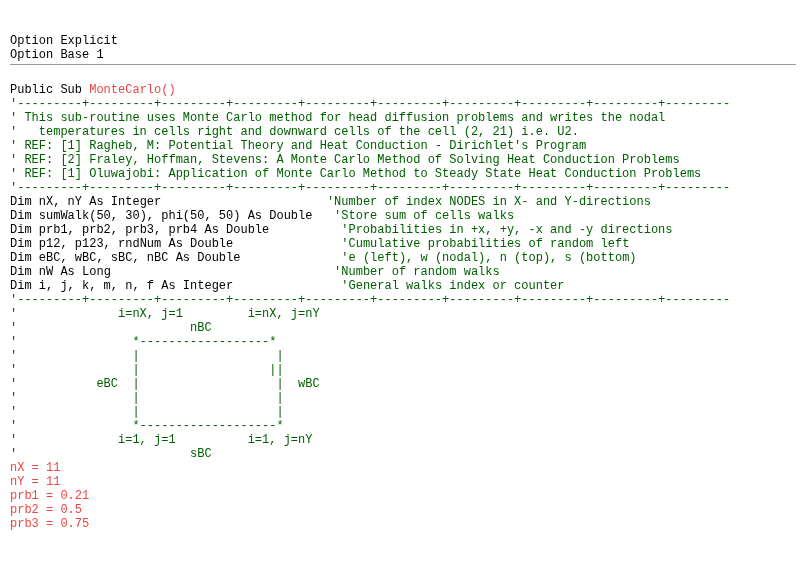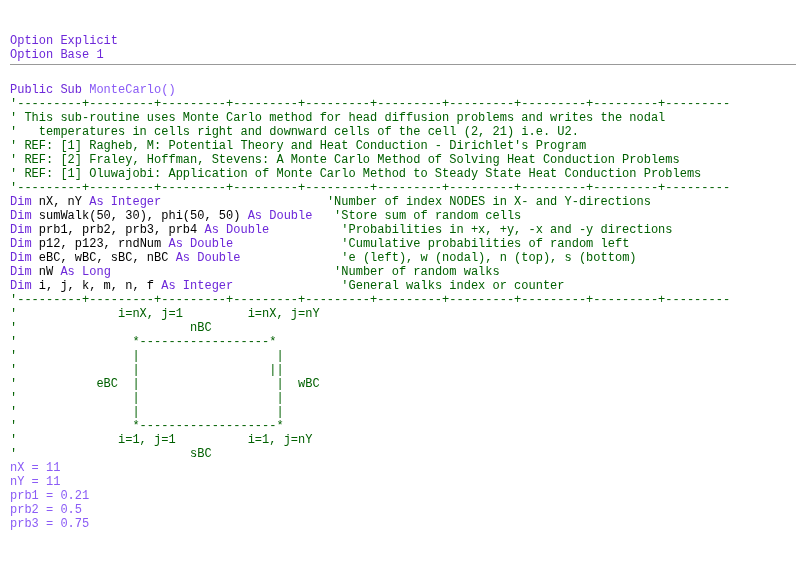--- a/index.html
+++ b/index.html
@@ -10,40 +10,40 @@
     line-height: 14px;
     background: #fff;
     color: #000;
     white-space: pre;
   }
   hr {
     border: none;
     border-top: 1px solid #999;
     margin: 2px 0 4px 0;
   }
-  .kw { color: #6d28d9; text-align: center; }   
+  .kw { color: #000000; text-align: center; }   
   .cm { color: #006000; }   
-  .bk { color: #8b5cf6; text-align: right; }
+  .bk { color: #ef4444; text-align: right; }
 </style>
 </head>
 <body>
 
 <div><span class="kw">Option Explicit</span>
 <span class="kw">Option Base 1</span>
 <hr>
 <span class="kw">Public Sub</span><span class="bk"> MonteCarlo()</span>
 <span class="cm">'---------+---------+---------+---------+---------+---------+---------+---------+---------+---------</span>
 <span class="cm">' This sub-routine uses Monte Carlo method for head diffusion problems and writes the nodal</span>
 <span class="cm">'   temperatures in cells right and downward cells of the cell (2, 21) i.e. U2.</span>
 <span class="cm">' REF: [1] Ragheb, M: Potential Theory and Heat Conduction - Dirichlet's Program</span>
 <span class="cm">' REF: [2] Fraley, Hoffman, Stevens: A Monte Carlo Method of Solving Heat Conduction Problems</span>
 <span class="cm">' REF: [1] Oluwajobi: Application of Monte Carlo Method to Steady State Heat Conduction Problems</span>
 <span class="cm">'---------+---------+---------+---------+---------+---------+---------+---------+---------+---------</span>
 <span class="kw">Dim</span><span> nX, nY </span><span class="kw">As Integer</span><span>                       </span><span class="cm">'Number of index NODES in X- and Y-directions</span>
-<span class="kw">Dim</span><span> sumWalk(50, 30), phi(50, 50) </span><span class="kw">As Double</span><span>   </span><span class="cm">'Store sum of random cells</span>
+<span class="kw">Dim</span><span> sumWalk(50, 30), phi(50, 50) </span><span class="kw">As Double</span><span>   </span><span class="cm">'Store sum of cells walks</span>
 <span class="kw">Dim</span><span> prb1, prb2, prb3, prb4 </span><span class="kw">As Double</span><span>          </span><span class="cm">'Probabilities in +x, +y, -x and -y directions</span>
 <span class="kw">Dim</span><span> p12, p123, rndNum </span><span class="kw">As Double</span><span>               </span><span class="cm">'Cumulative probabilities of random left</span>
 <span class="kw">Dim</span><span> eBC, wBC, sBC, nBC </span><span class="kw">As Double</span><span>              </span><span class="cm">'e (left), w (nodal), n (top), s (bottom)</span>
 <span class="kw">Dim</span><span> nW </span><span class="kw">As Long</span><span>                               </span><span class="cm">'Number of random walks</span>
 <span class="kw">Dim</span><span> i, j, k, m, n, f </span><span class="kw">As Integer</span><span>               </span><span class="cm">'General walks index or counter</span>
 <span class="cm">'---------+---------+---------+---------+---------+---------+---------+---------+---------+---------</span>
 <span class="cm">'              i=nX, j=1         i=nX, j=nY</span>
 <span class="cm">'                        nBC</span>
 <span class="cm">'                *------------------*</span>
 <span class="cm">'                |                   |</span>

